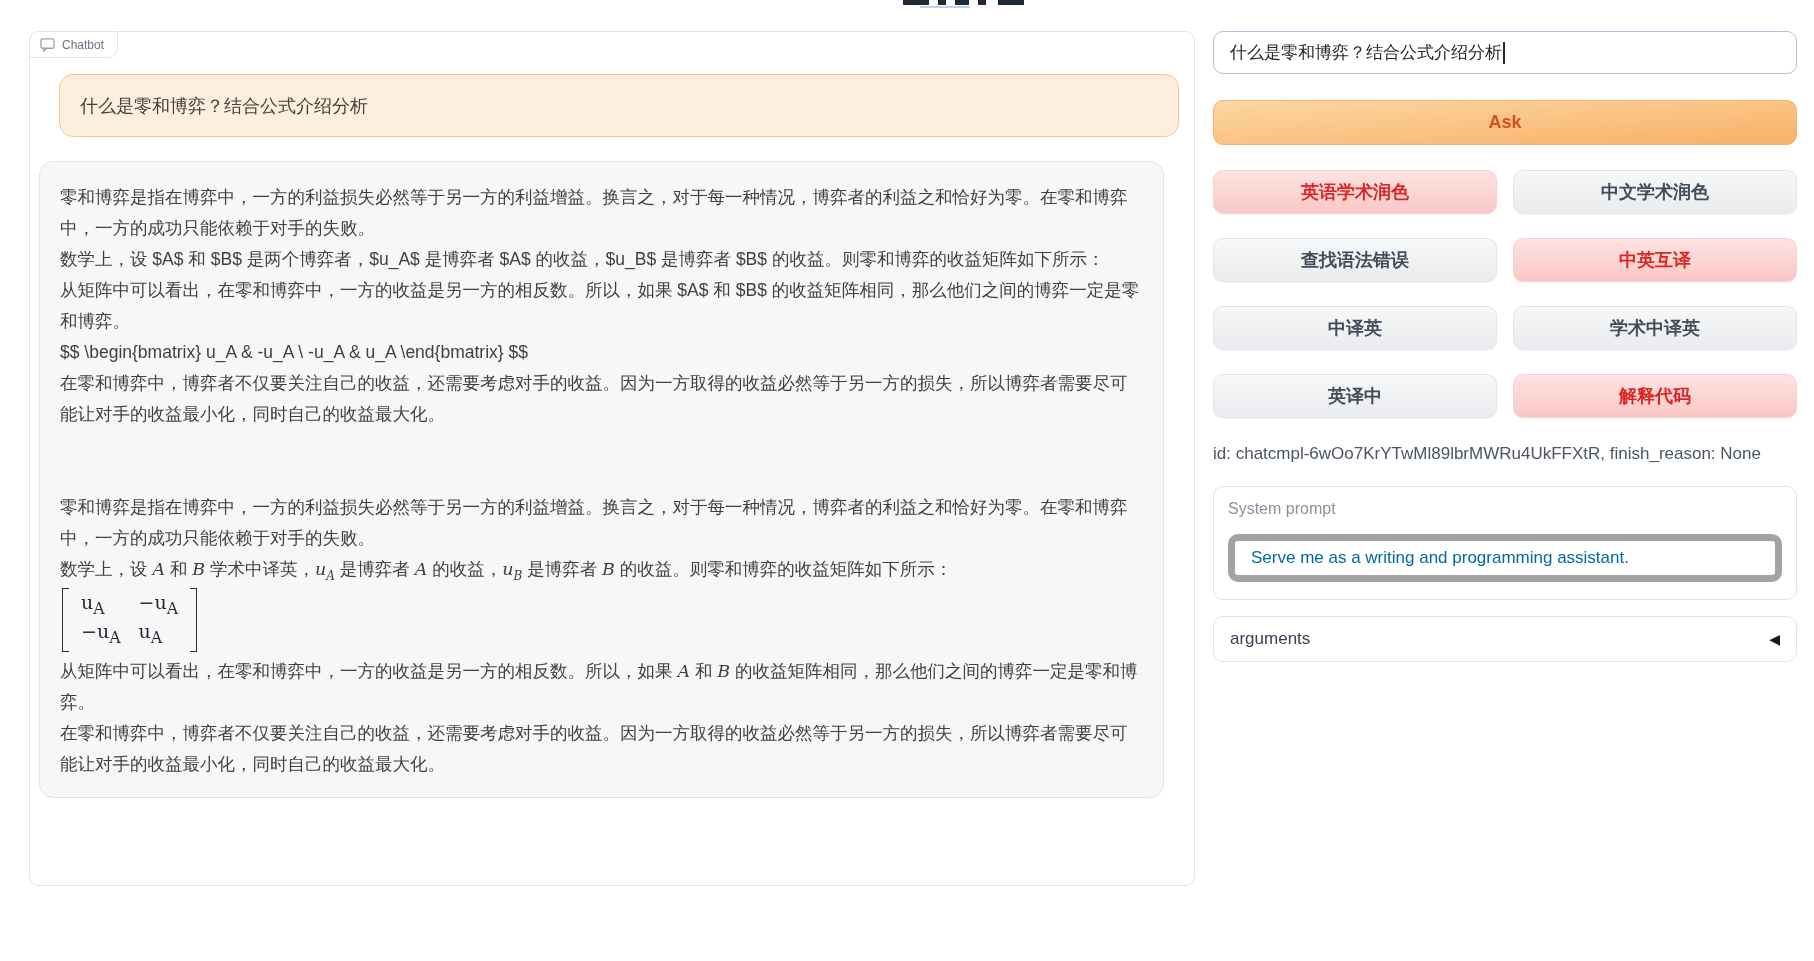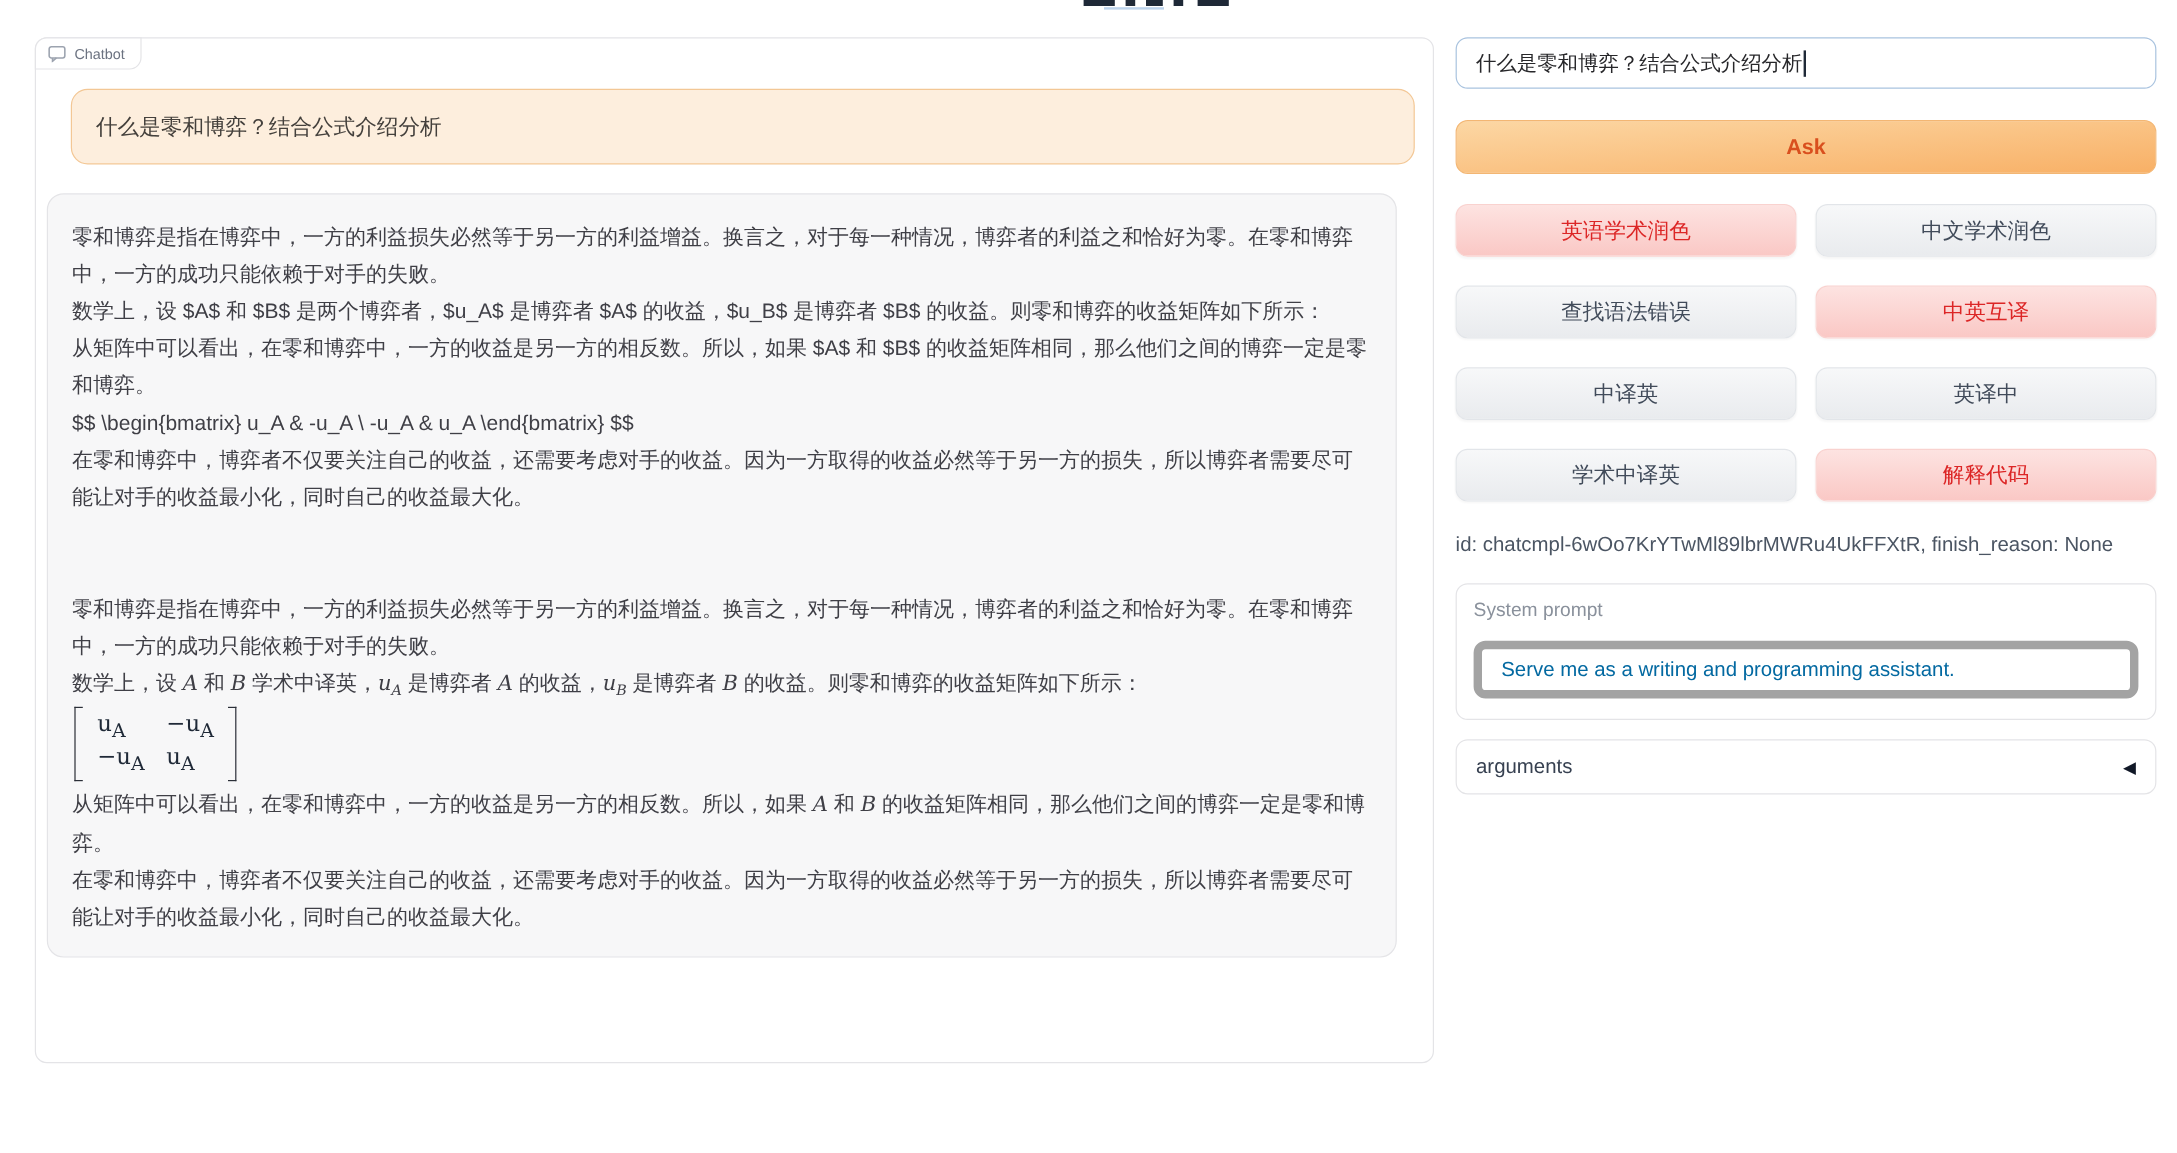--- a/index.html
+++ b/index.html
@@ -73,21 +73,21 @@
     font-family:"Liberation Sans", sans-serif;
   }
 
   .btn-grid {
     margin-top:25px; display:grid; grid-template-columns:284px 284px;
     column-gap:16px; row-gap:24px;
   }
   .act-btn {
     height:44px; border-radius:10px; cursor:pointer;
     display:flex; align-items:center; justify-content:center;
-    font-size:18px; font-weight:normal; font-family:"Liberation Sans", sans-serif;
+    font-size:18px; font-weight:bold; font-family:"Liberation Sans", sans-serif;
     box-shadow:0 1px 2px rgba(0,0,0,0.04);
   }
   .act-btn.gray {
     background:linear-gradient(to bottom,#f7f8f9,#e9ebee);
     border:1px solid #e2e5e9; color:#414b5a;
   }
   .act-btn.red {
     background:linear-gradient(to bottom,#fde3e1,#fac8c5);
     border:1px solid #f9d2cf; color:#dc2626;
   }
@@ -178,22 +178,22 @@
   </div>
 
   <button class="ask-btn">Ask</button>
 
   <div class="btn-grid">
     <button class="act-btn red">英语学术润色</button>
     <button class="act-btn gray">中文学术润色</button>
     <button class="act-btn gray">查找语法错误</button>
     <button class="act-btn red">中英互译</button>
     <button class="act-btn gray">中译英</button>
+    <button class="act-btn gray">学术中译英</button>
     <button class="act-btn gray">英译中</button>
-    <button class="act-btn gray">学术中译英</button>
     <button class="act-btn red">解释代码</button>
   </div>
 
   <div class="status-line">id: chatcmpl-6wOo7KrYTwMl89lbrMWRu4UkFFXtR, finish_reason: None</div>
 
   <div class="sys-group">
     <div class="sys-label">System prompt</div>
     <div class="sys-input">
       <span>Serve me as a writing and programming assistant.</span>
     </div>

